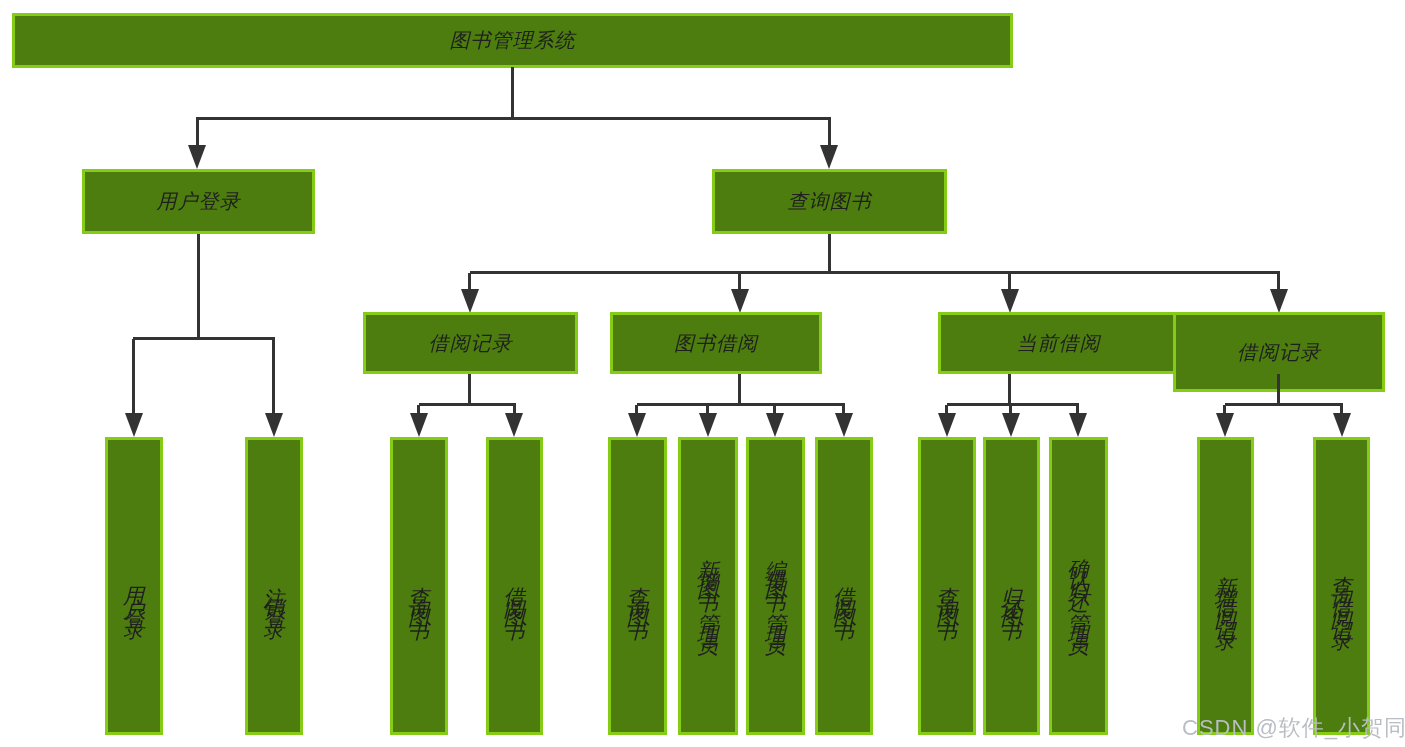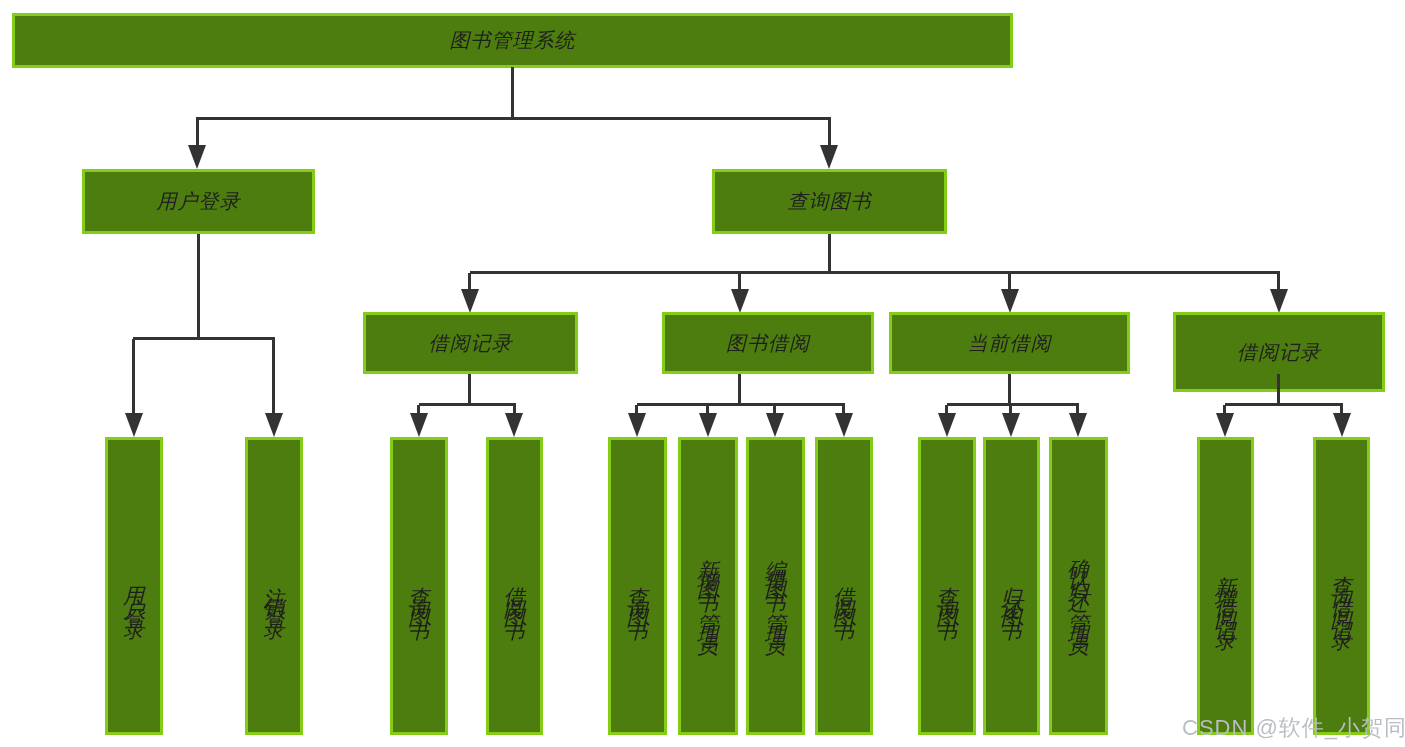--- a/index.html
+++ b/index.html
@@ -66,24 +66,24 @@
   <div class="vline" style="left:738px;top:273px;height:18px"></div>
   <div class="arrow" style="left:731px;top:289px"></div>
   <div class="vline" style="left:1008px;top:273px;height:18px"></div>
   <div class="arrow" style="left:1001px;top:289px"></div>
   <div class="vline" style="left:1277px;top:273px;height:18px"></div>
   <div class="arrow" style="left:1270px;top:289px"></div>
 
   <div class="box box-h" style="left:363px;top:312px;width:215px;height:62px">
     <span>借阅记录</span>
   </div>
-  <div class="box box-h" style="left:662px;top:312px;width:212px;height:62px">
+  <div class="box box-h" style="left:610px;top:312px;width:212px;height:62px">
     <span>图书借阅</span>
   </div>
-  <div class="box box-h" style="left:889px;top:312px;width:241px;height:62px">
+  <div class="box box-h" style="left:938px;top:312px;width:241px;height:62px">
     <span>当前借阅</span>
   </div>
   <div class="box box-h" style="left:1173px;top:312px;width:212px;height:80px">
     <span>借阅记录</span>
   </div>
 
   <div class="vline" style="left:468px;top:374px;height:32px"></div>
   <div class="hline" style="left:419px;top:403px;width:97px"></div>
   <div class="vline" style="left:417px;top:405px;height:9px"></div>
   <div class="arrow" style="left:410px;top:413px"></div>

